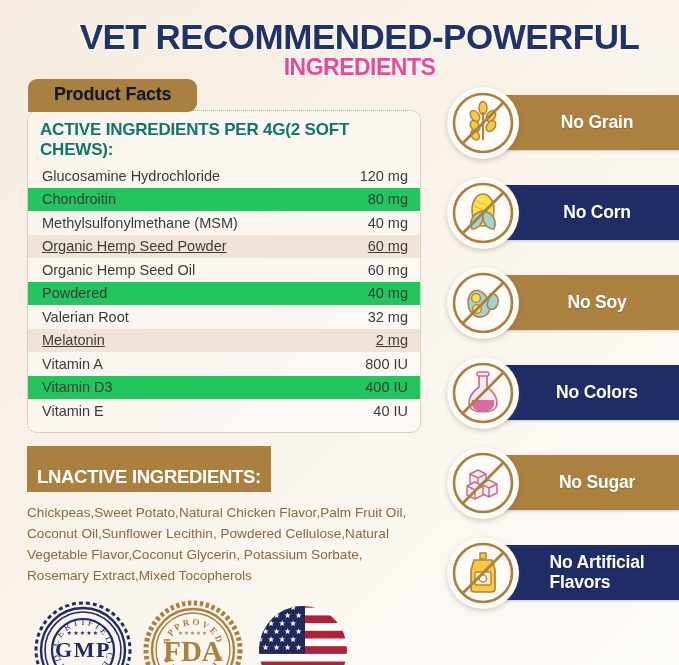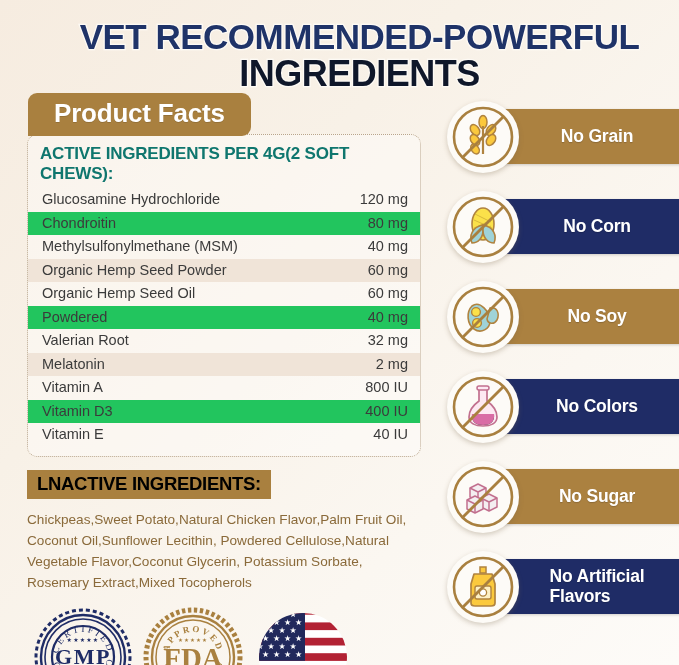--- a/index.html
+++ b/index.html
@@ -13,31 +13,31 @@
   
   .headline { text-align:center; padding-top:18px; }
   .headline .l1, .headline .l2 {
     font-weight:bold; letter-spacing:-0.5px; line-height:1.06;
     font-stretch:condensed;
     -webkit-text-stroke:2.5px #fdfaf5;
     paint-order:stroke fill;
     margin-left:40px;
   }
   .headline .l1 { font-size:35px; color:#1f3368; }
-  .headline .l2 { font-size:36px; color:#0f172a; }
+  .headline .l2 { font-size:23px; color:#ec4899; }
 
   
   .cols { display:flex; padding:0 0 0 0; }
   .left { width:443px; position:relative; }
   .right { width:236px; position:relative; padding-top:6px; }
 
   
   .pf-tab {
-    display:inline-block; background:#a9803f; color:#ffffff;
-    font-size:26px; font-weight:bold; letter-spacing:-0.2px;
+    display:inline-block; background:#a9803f; color:#0f172a;
+    font-size:18px; font-weight:bold; letter-spacing:-0.2px;
     padding:5px 26px 7px 26px; margin-left:28px;
     border-radius:9px 9px 9px 0;
     position:relative; z-index:3;
     text-shadow:0 1px 0 rgba(0,0,0,.12);
   }
 
   
   .facts {
     margin:-2px 22px 0 27px;
     border:1.6px dotted #b9a58b;
@@ -50,29 +50,29 @@
     font-size:17px; font-weight:bold; color:#0f766e;
     padding:2px 10px 4px 12px; letter-spacing:-0.2px;
   }
   .row {
     display:flex; justify-content:space-between;
     font-size:14.5px; color:#3b3b3b;
     padding:2.2px 12px 2.2px 14px;
     line-height:1.32;
   }
   .row.alt-blue { background:#22c55e; }
-  .row.alt-tan  { background:#f0e4d8; }
+  .row.alt-tan  { background:#f0e4d8;text-decoration:underline; }
   .row .nm { white-space:nowrap; }
   .row .vl { white-space:nowrap; }
 
   
   .inactive-head {
-    display:inline-block; background:#a9803f; color:#000000;
+    display:inline-block; background:#a9803f; color:#ffffff;
     font-size:18.5px; font-weight:bold; letter-spacing:-0.3px;
-    padding:3px 10px 4px 10px; margin:13px 0 0 27px;
+    padding:20px 10px 4px 10px; margin:13px 0 0 27px;
   }
   .inactive-body {
     margin:10px 30px 0 27px; font-size:13.6px; color:#8a6a3a;
     line-height:1.55;
   }
 
   
   .seals { display:flex; align-items:center; gap:10px; margin:14px 0 0 33px; }
 
   

